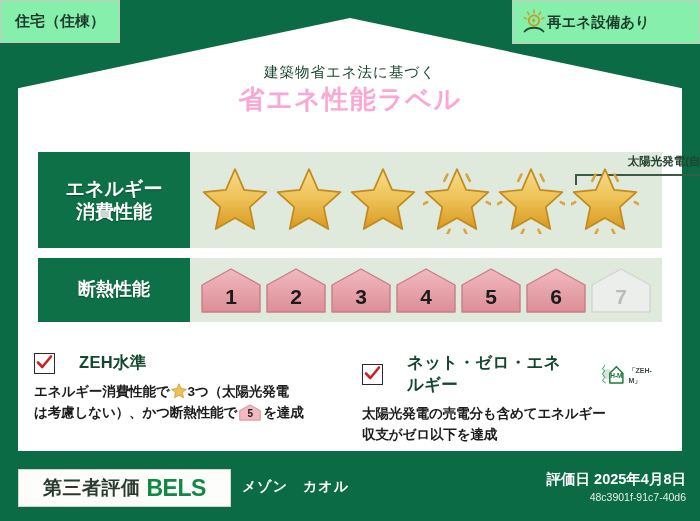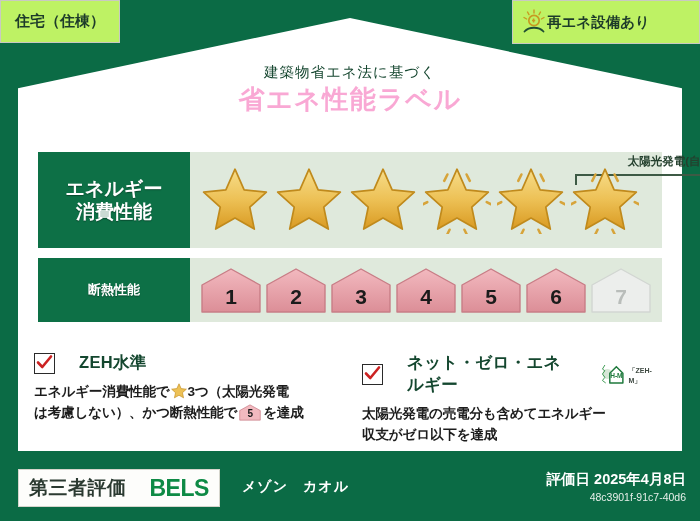--- a/index.html
+++ b/index.html
@@ -12,21 +12,21 @@
 
   
   .card{
     position:absolute;left:18px;top:14px;width:664px;height:437px;
     background:#ffffff;
     clip-path:polygon(0% 17.0%, 50% 0.9%, 100% 17.0%, 100% 100%, 0% 100%);
   }
 
   
   .tag{
-    position:absolute;background:#bef264;border:1px solid #c9c9c2;
+    position:absolute;background:#86efac;border:1px solid #c9c9c2;
     display:flex;align-items:center;justify-content:center;
   }
   .tag-left{left:0;top:0;width:118px;height:41px;}
   .tag-left span{
     font-size:15px;font-weight:bold;color:#1d3b2a;letter-spacing:0px;
   }
   .tag-right{right:0;top:0;width:178px;height:42px;justify-content:flex-start;padding-left:8px;}
   .tag-right .txt{font-size:14.5px;font-weight:bold;color:#1d3b2a;}
   .sun-ico{width:26px;height:26px;flex:0 0 auto;}
 
@@ -63,21 +63,21 @@
     position:absolute;left:385px;top:22px;width:228px;height:11px;
     border:2px solid #3d5a45;border-bottom:none;box-sizing:border-box;
   }
   .pv-caption{
     position:absolute;left:385px;top:2px;width:228px;text-align:center;
     font-size:11.5px;font-weight:bold;color:#24402e;
   }
 
   
   #row-insul{left:38px;top:258px;width:624px;height:64px;}
-  #row-insul .row-label{width:152px;font-size:13px;}
+  #row-insul .row-label{width:152px;font-size:18px;}
   .houses{display:flex;align-items:center;gap:3px;padding-left:10px;}
   .house{
     position:relative;width:62px;height:47px;
     display:flex;align-items:flex-end;justify-content:center;
   }
   .house svg{position:absolute;left:0;top:0;width:62px;height:47px;}
   .house .num{
     position:relative;z-index:2;font-size:21px;font-weight:bold;color:#1b1b1b;
     padding-bottom:5px;
   }
@@ -109,21 +109,21 @@
     font-size:10px;color:#1b1b1b;z-index:2;
   }
   .zeh-logo{display:inline-flex;align-items:flex-end;gap:1px;margin-left:2px;vertical-align:-7px;}
   .zeh-logo svg{width:34px;height:28px;}
   .zeh-logo .zname{font-size:7px;color:#3f4a42;font-weight:bold;padding-bottom:2px;}
 
   
   .footer{position:absolute;left:0;bottom:0;width:700px;height:61px;background:#0b6b45;}
   .bels-box{
     position:absolute;left:18px;top:9px;height:36px;background:#fdfdfb;
-    border:1px solid #d5d5cc;display:flex;align-items:center;padding:0 10px;gap:23px;
+    border:1px solid #d5d5cc;display:flex;align-items:center;padding:0 24px;gap:6px;
   }
   .bels-jp{font-size:19px;font-weight:bold;color:#2b3a31;letter-spacing:.5px;}
   .bels-en{font-size:23px;font-weight:bold;color:#0e8a45;letter-spacing:-.5px;}
   .bldg-name{
     position:absolute;left:242px;top:18px;font-size:14px;font-weight:bold;color:#ffffff;
     letter-spacing:1px;
   }
   .eval-date{
     position:absolute;right:14px;top:10px;font-size:14.5px;font-weight:bold;color:#ffffff;
   }

